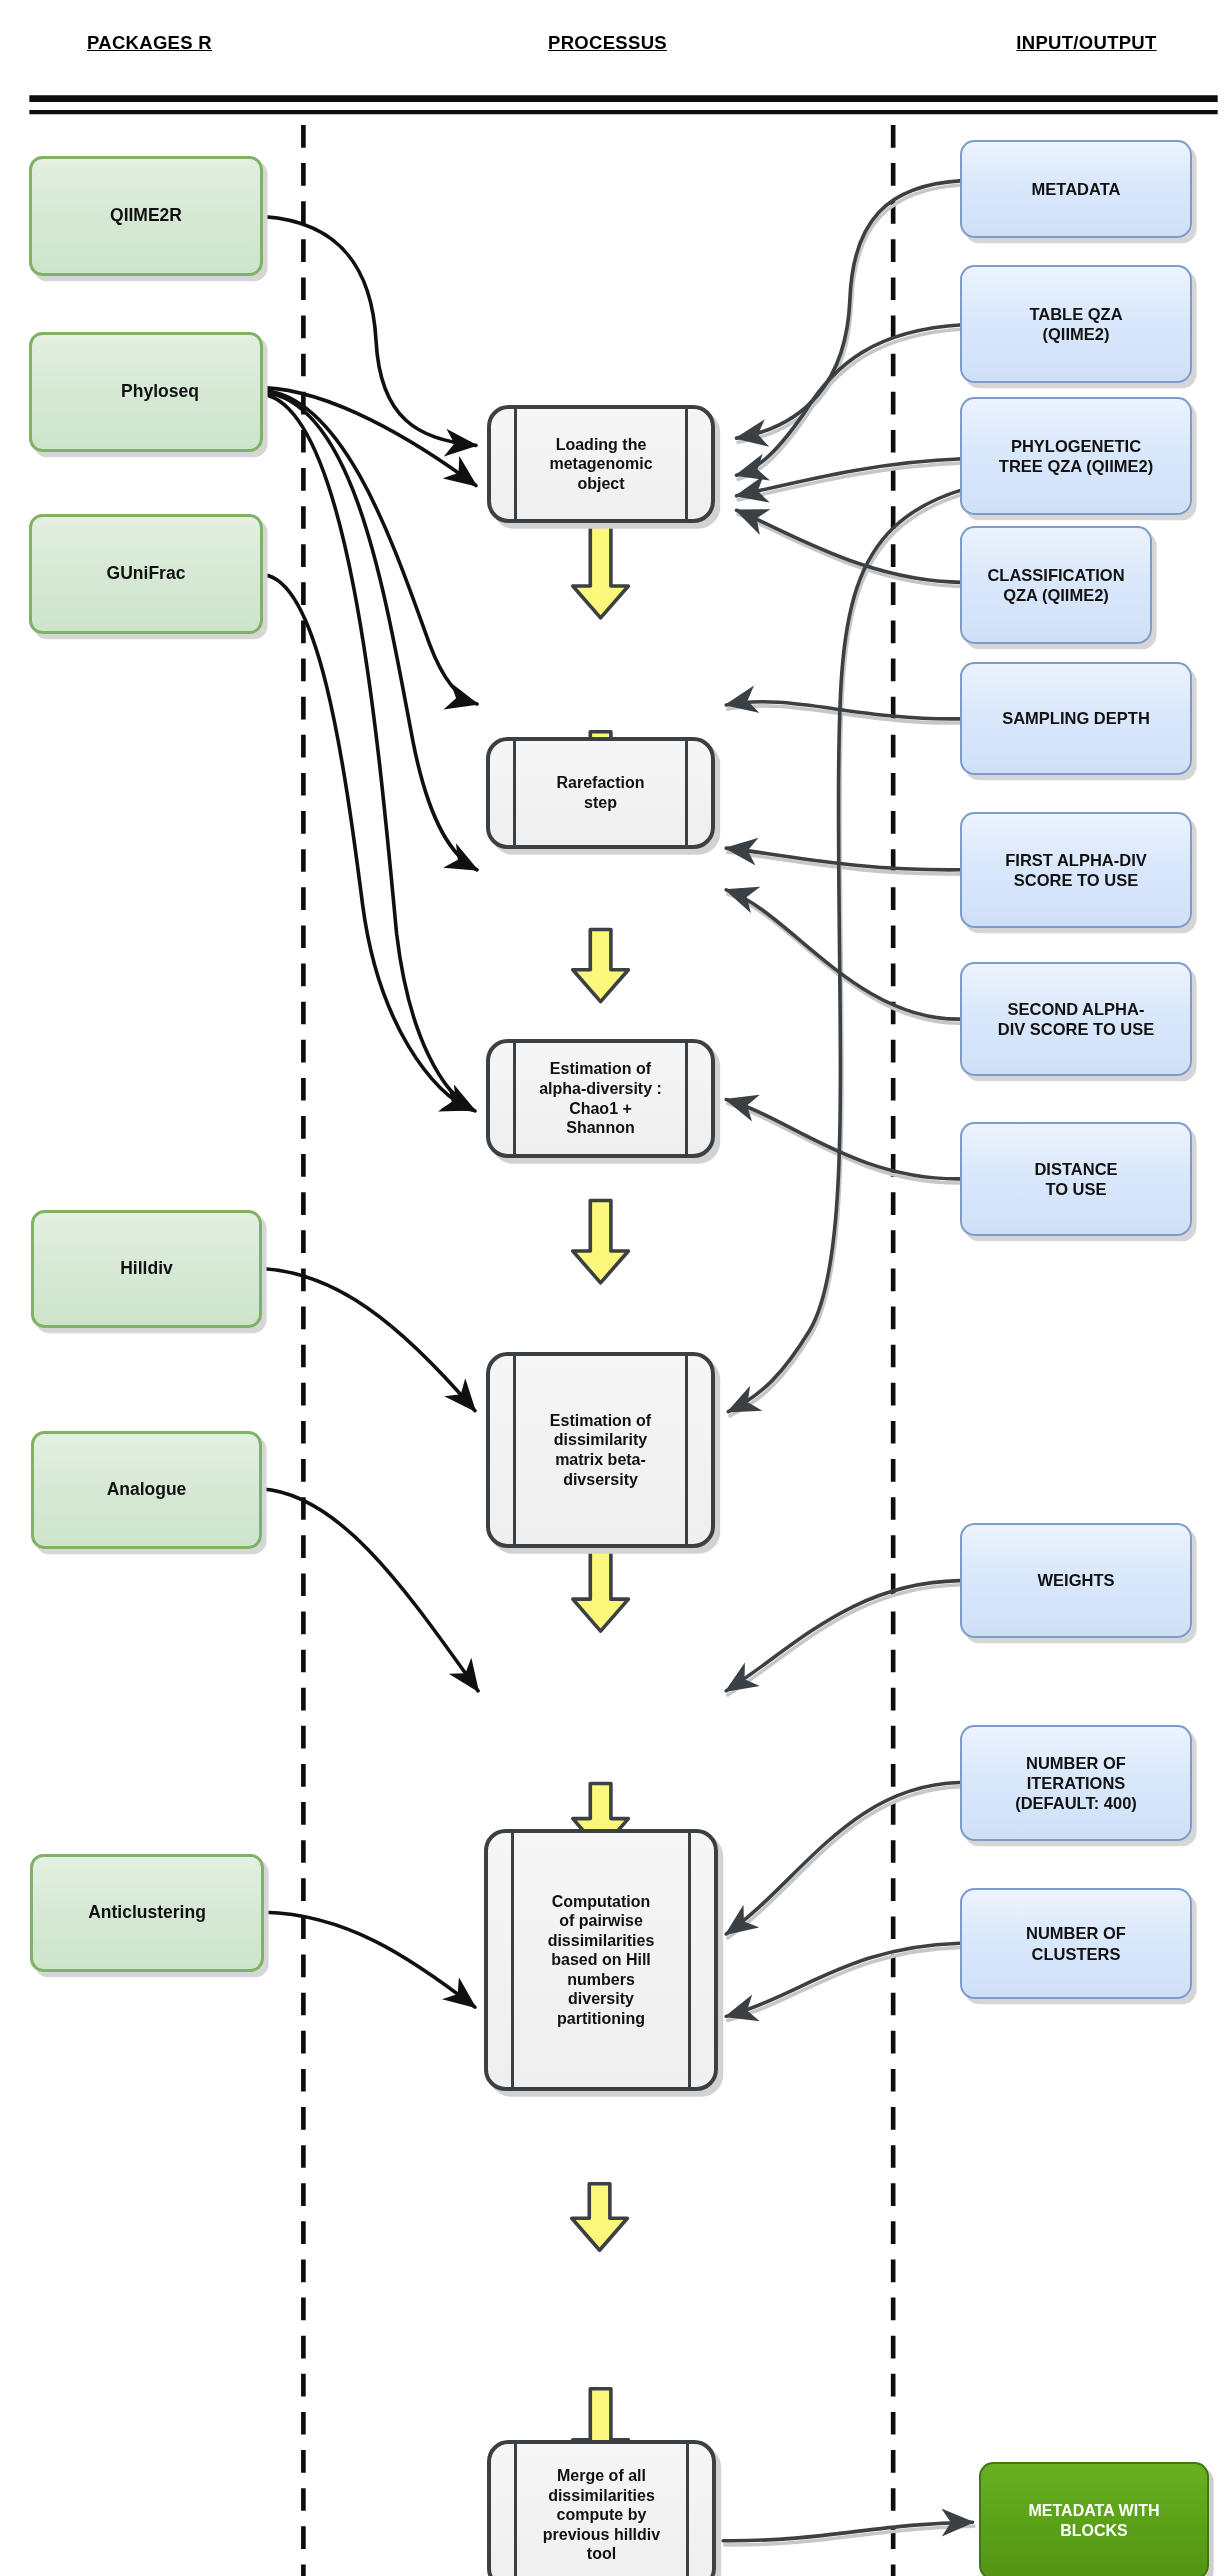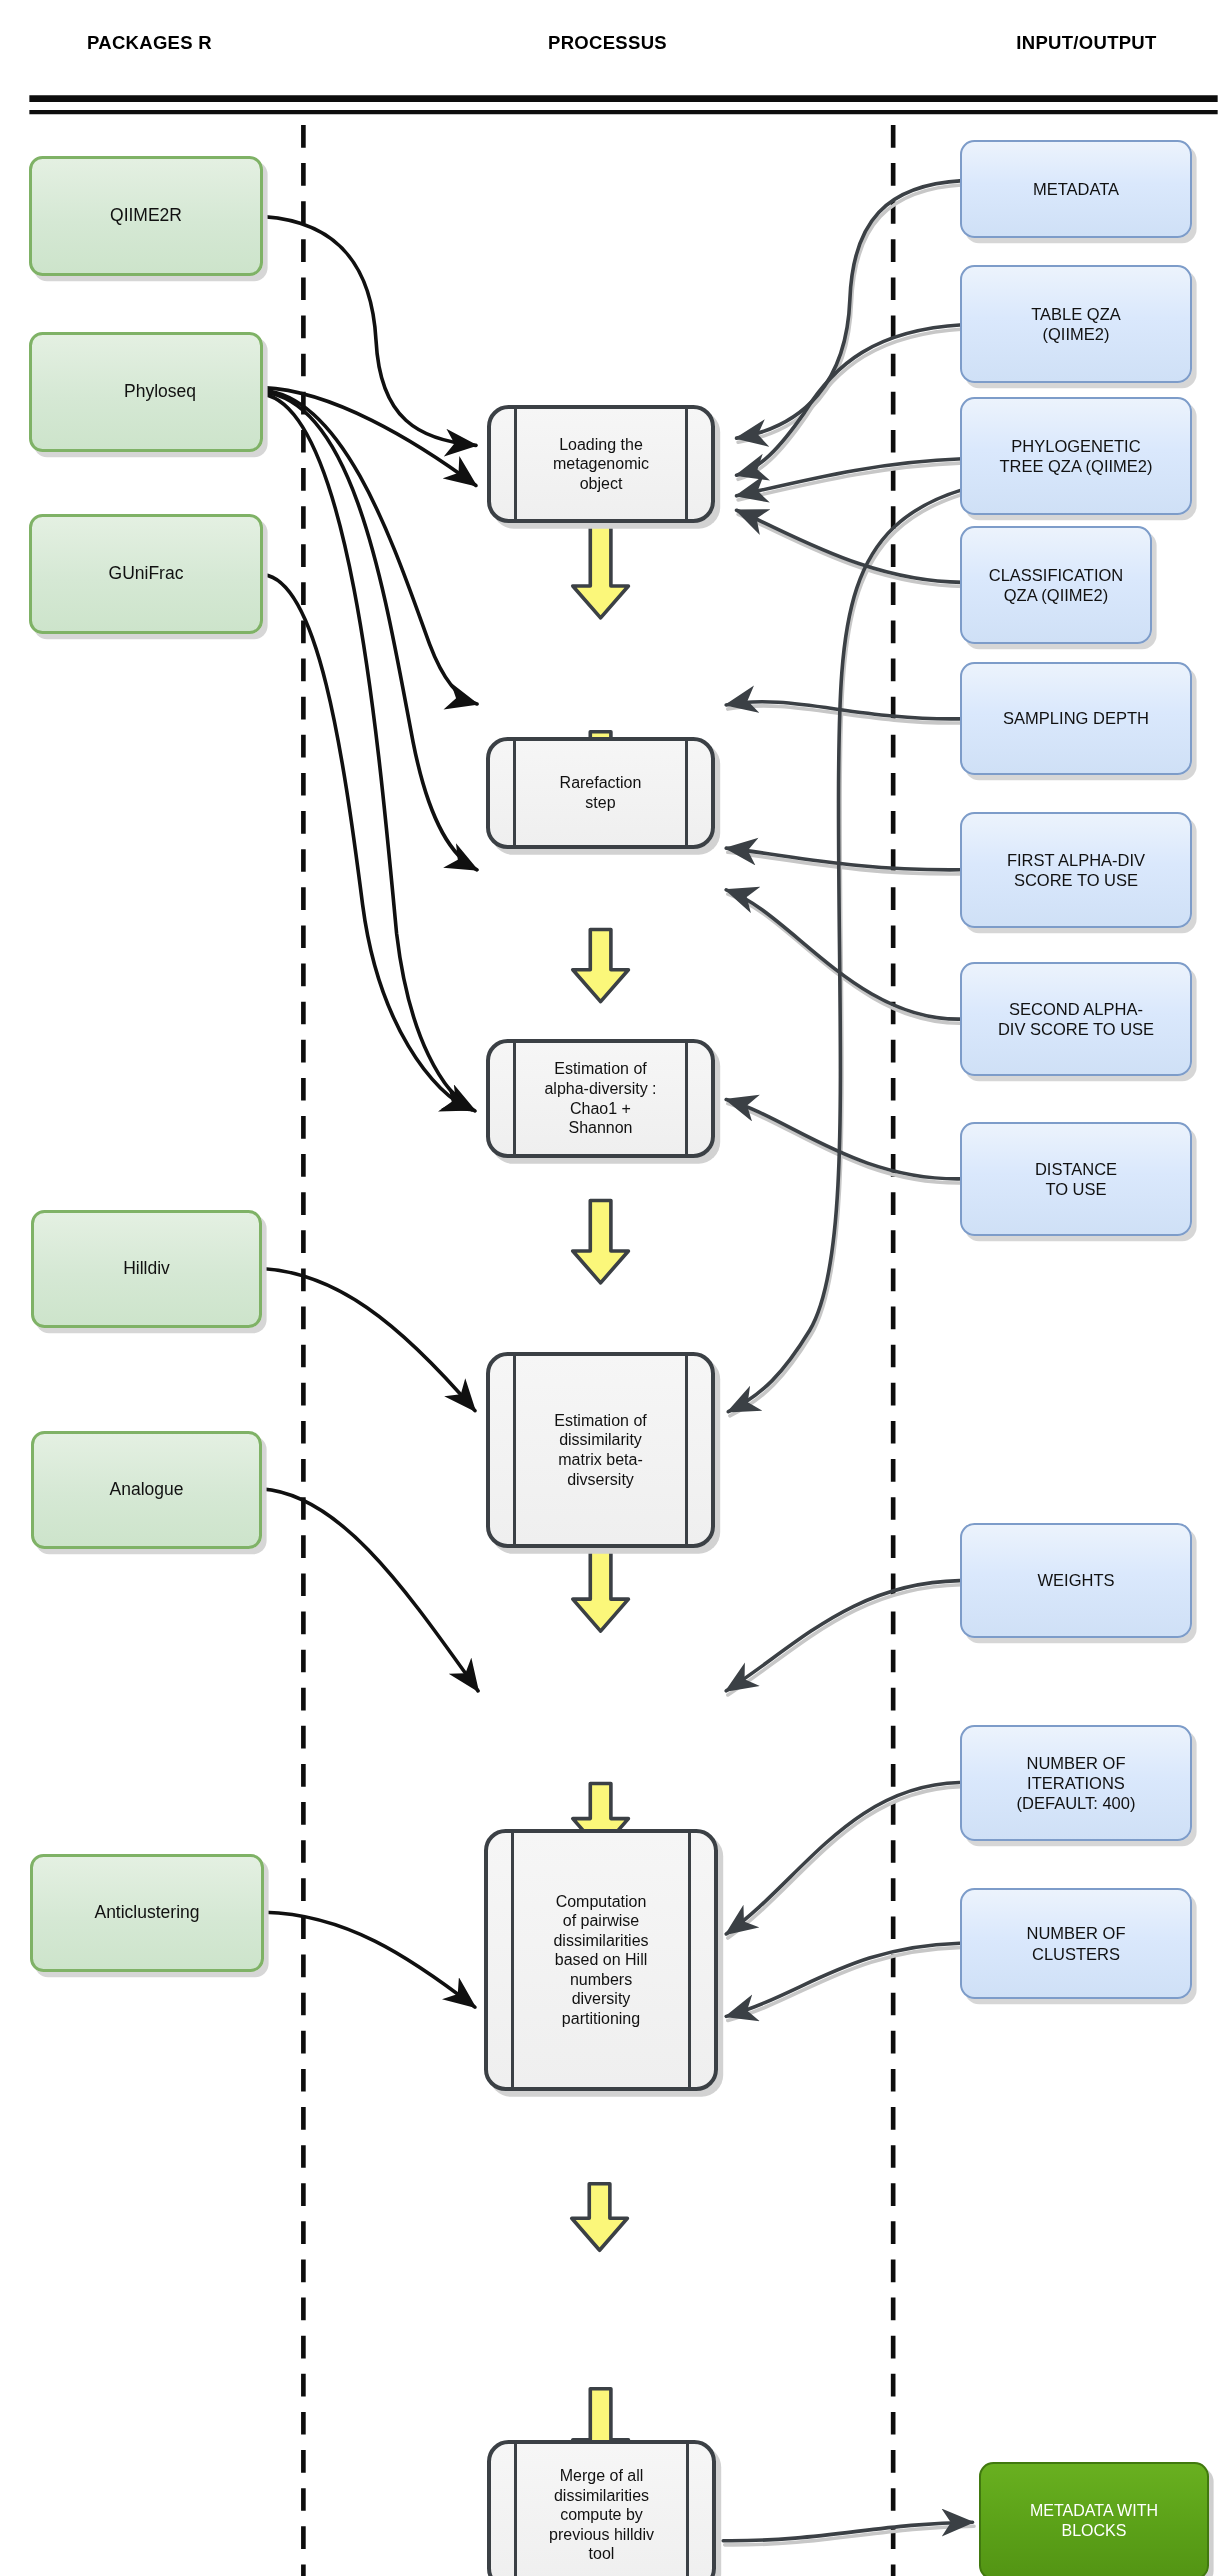--- a/index.html
+++ b/index.html
@@ -1,23 +1,23 @@
 <!DOCTYPE html>
 <html style="font-size:8.2px"><head>
 <meta charset="utf-8">
 <style>
   html,body{margin:0;padding:0;background:#ffffff;}
   body{width:1229px;height:2898px;position:relative;font-family:"Liberation Sans","DejaVu Sans",sans-serif;}
   #stage{position:absolute;inset:0;width:1229px;height:2898px;}
   svg#wires{position:absolute;left:0;top:0;width:1229px;height:2898px;}
 
-  .colhead{position:absolute;font-size:18.5px;font-weight:bold;color:#000;text-align:center;letter-spacing:0.3px;}
+  .colhead{position:absolute;font-size:18.5px;font-weight:bold;color:#000;text-align:center;letter-spacing:0.3px;text-decoration:underline;}
 
   .node{position:absolute;display:flex;align-items:center;justify-content:center;
-        text-align:center;font-weight:normal;color:#111;box-sizing:border-box;
+        text-align:center;font-weight:bold;color:#111;box-sizing:border-box;
         white-space:pre-line;line-height:1.22;}
 
   .pkg{background:linear-gradient(180deg,#e4f0e2 0%,#d5e8d4 55%,#cde4cb 100%);
        border:3.1px solid #7fb266;border-radius:13.4px;font-size:17.5px;
        box-shadow:4.6px 5.2px 0 #d6d6d6;}
 
   .io{background:linear-gradient(180deg,#ecf3fc 0%,#dae8fc 45%,#cfe0f6 100%);
       border:2.6px solid #7d9cc9;border-radius:14.4px;font-size:16.5px;padding:0 10.3px;
       box-shadow:4.6px 5.2px 0 #d6d6d6;}
 

